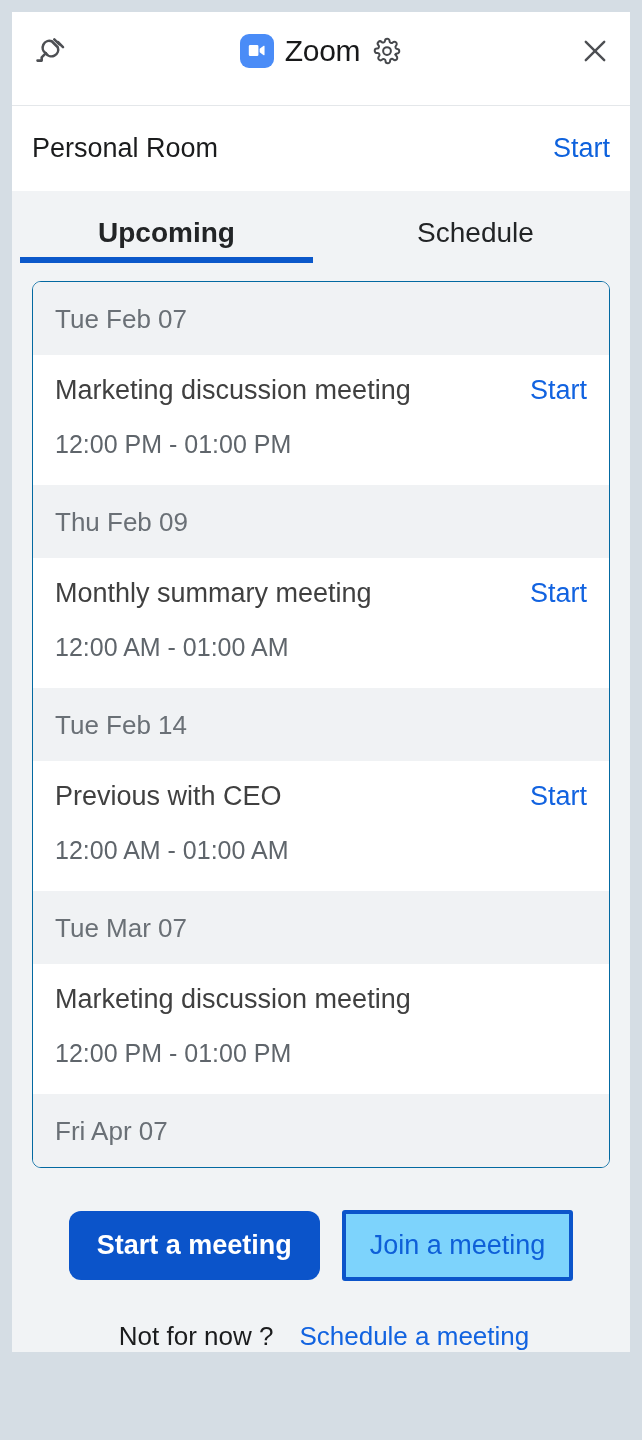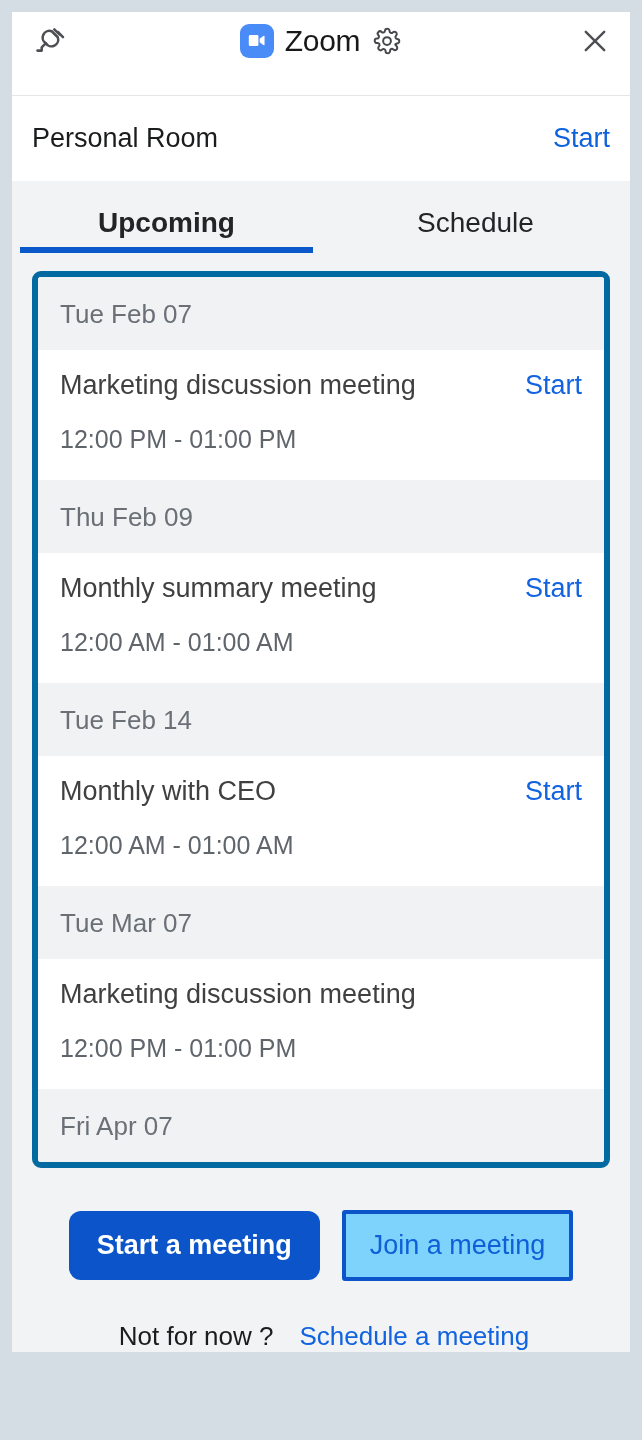--- a/index.html
+++ b/index.html
@@ -110,21 +110,21 @@
     position: absolute;
     left: 8px; right: 8px;
     bottom: 0;
     height: 6px;
     background: #0b58ca;
   }
 
   
   .list-wrap {
     margin: 18px 20px 0 20px;
-    border: 6px solid #0369a1;
+    border: 1px solid #0369a1;
     border-radius: 9px;
     overflow: hidden;
     background: #ffffff;
     flex: none;
     max-height: 930px;
   }
   .date-header {
     background: #f0f2f4;
     padding: 22px 22px 20px 22px;
     font-size: 26px;
@@ -279,21 +279,21 @@
         <span class="meeting-start">Start</span>
       </div>
       <div class="meeting-time">12:00 AM - 01:00 AM</div>
     </div>
 
     <div class="date-header">
       <span>Tue Feb 14</span>
     </div>
     <div class="meeting-row">
       <div class="meeting-top">
-        <span class="meeting-title">Monthly with CEO</span>
+        <span class="meeting-title">Previous with CEO</span>
         <span class="meeting-start">Start</span>
       </div>
       <div class="meeting-time">12:00 AM - 01:00 AM</div>
     </div>
 
     <div class="date-header">
       <span>Tue Mar 07</span>
     </div>
     <div class="meeting-row">
       <div class="meeting-top">

